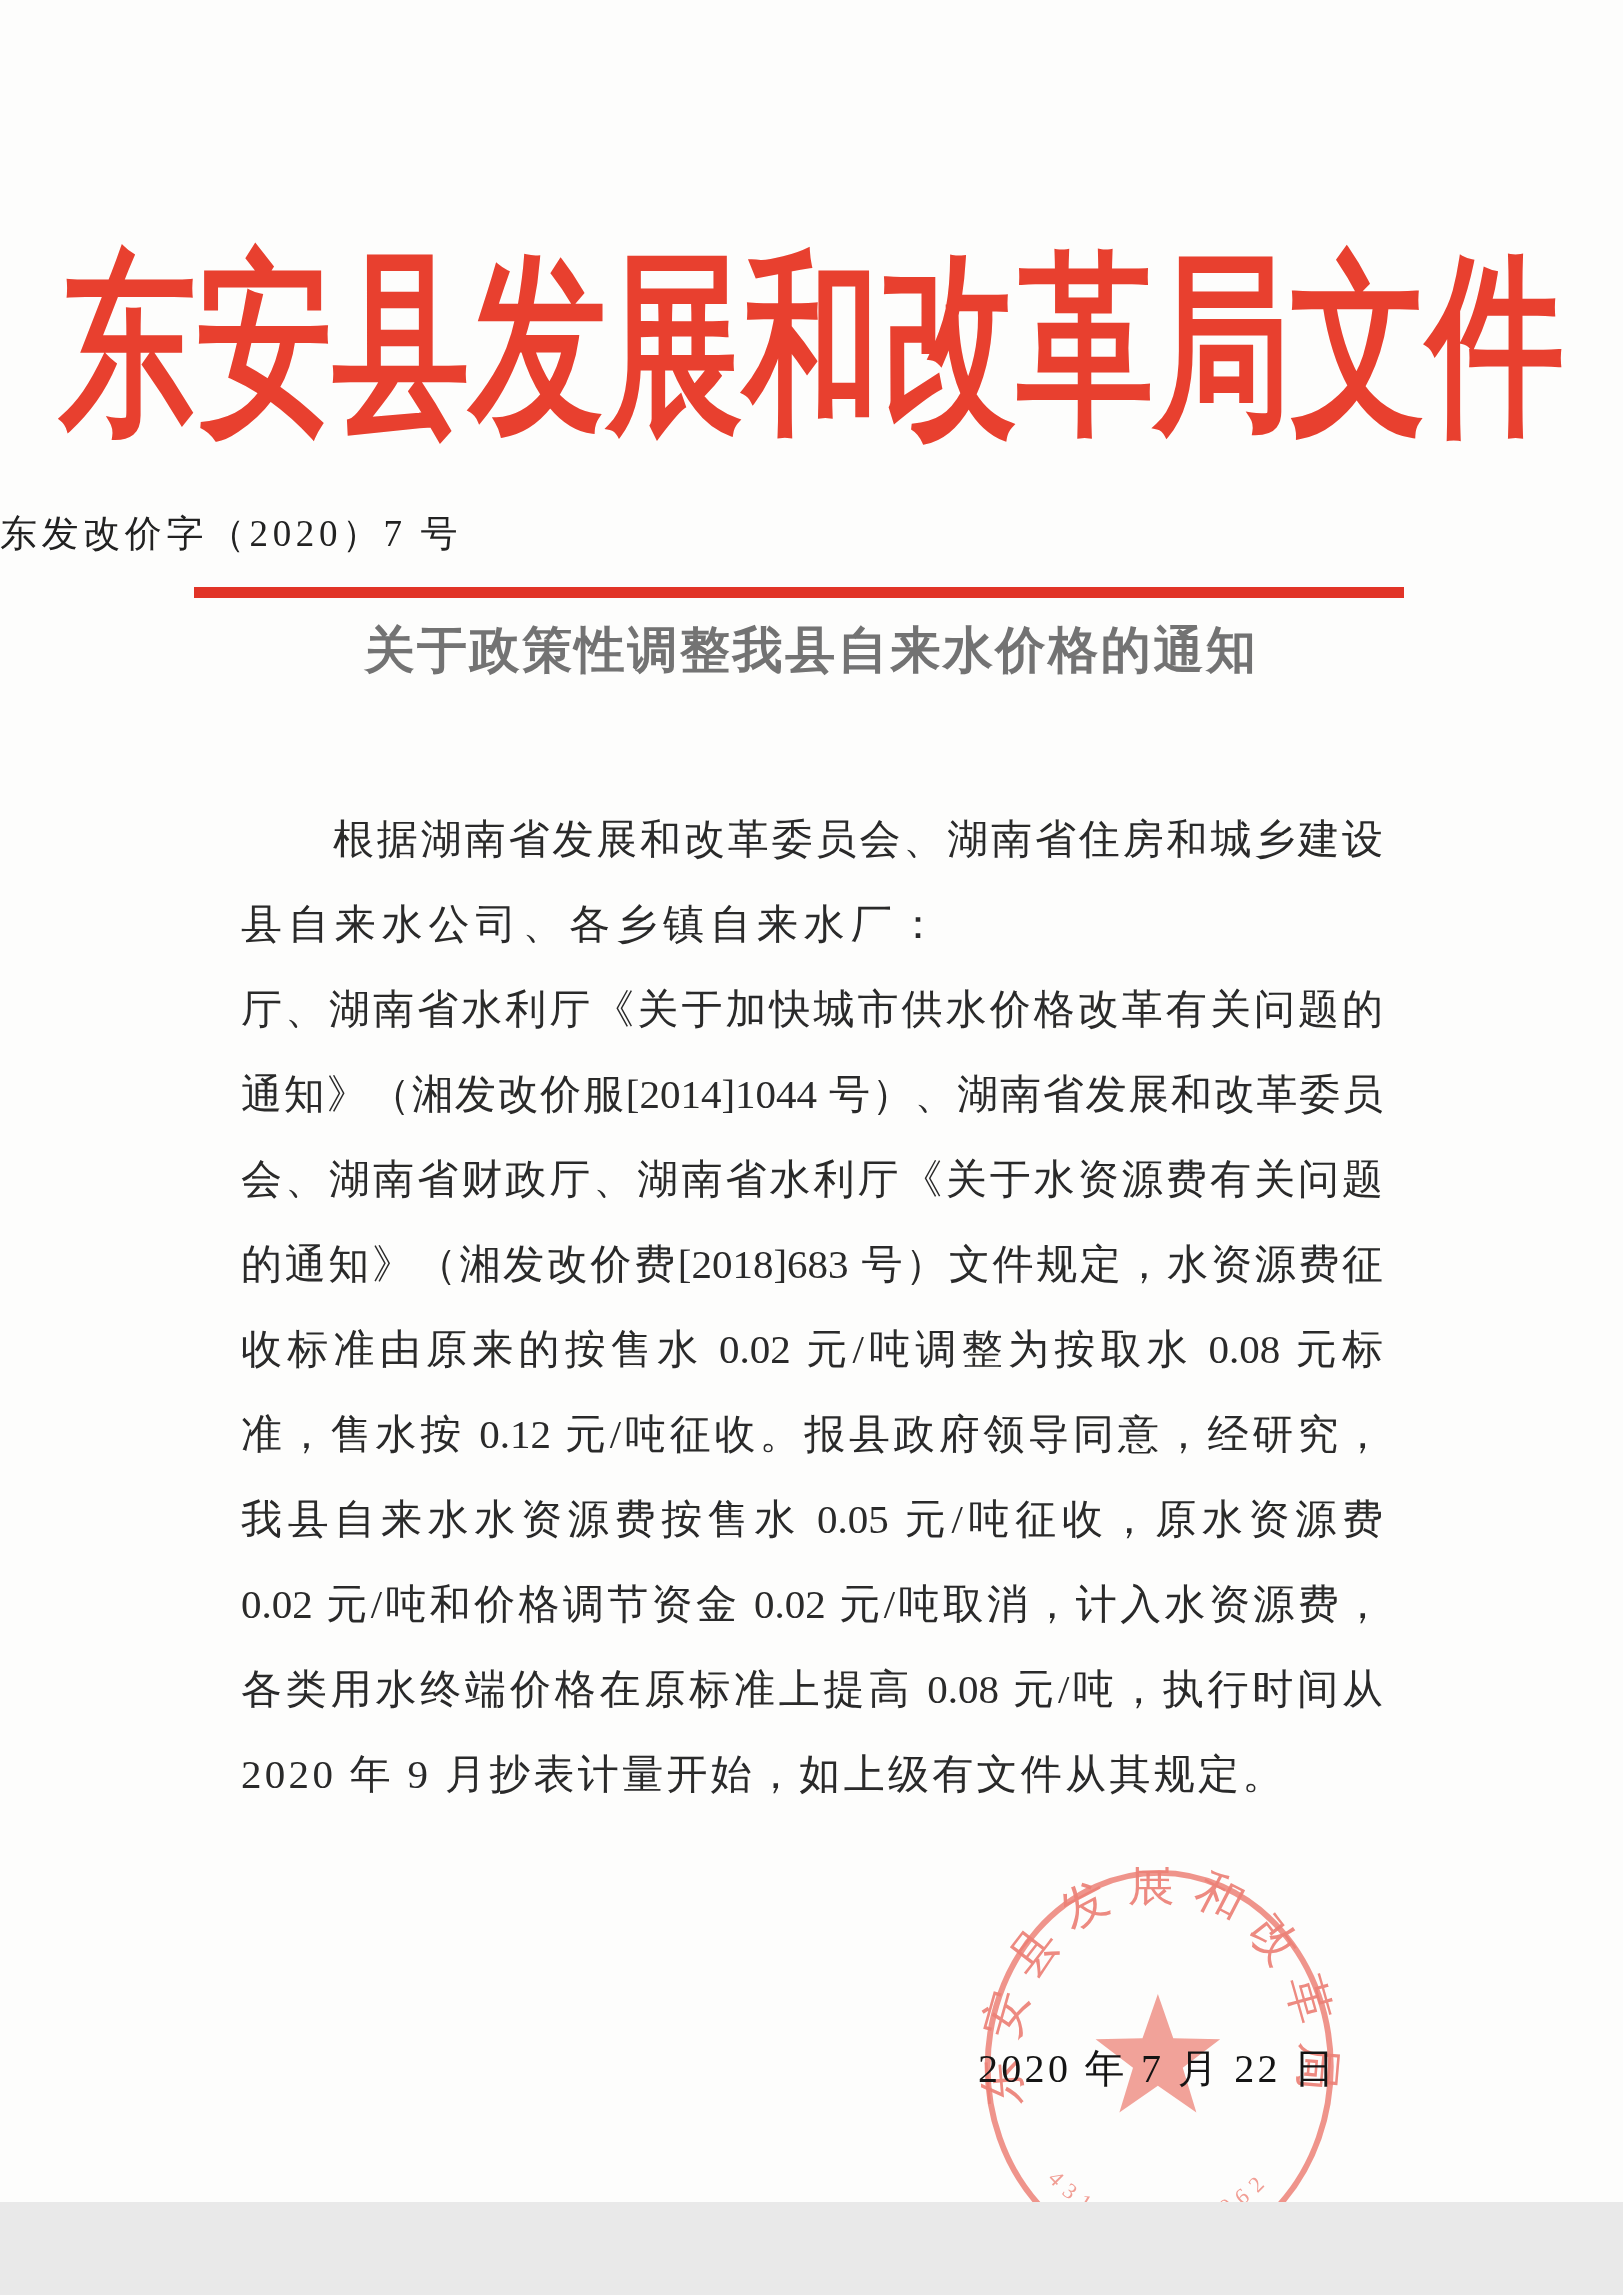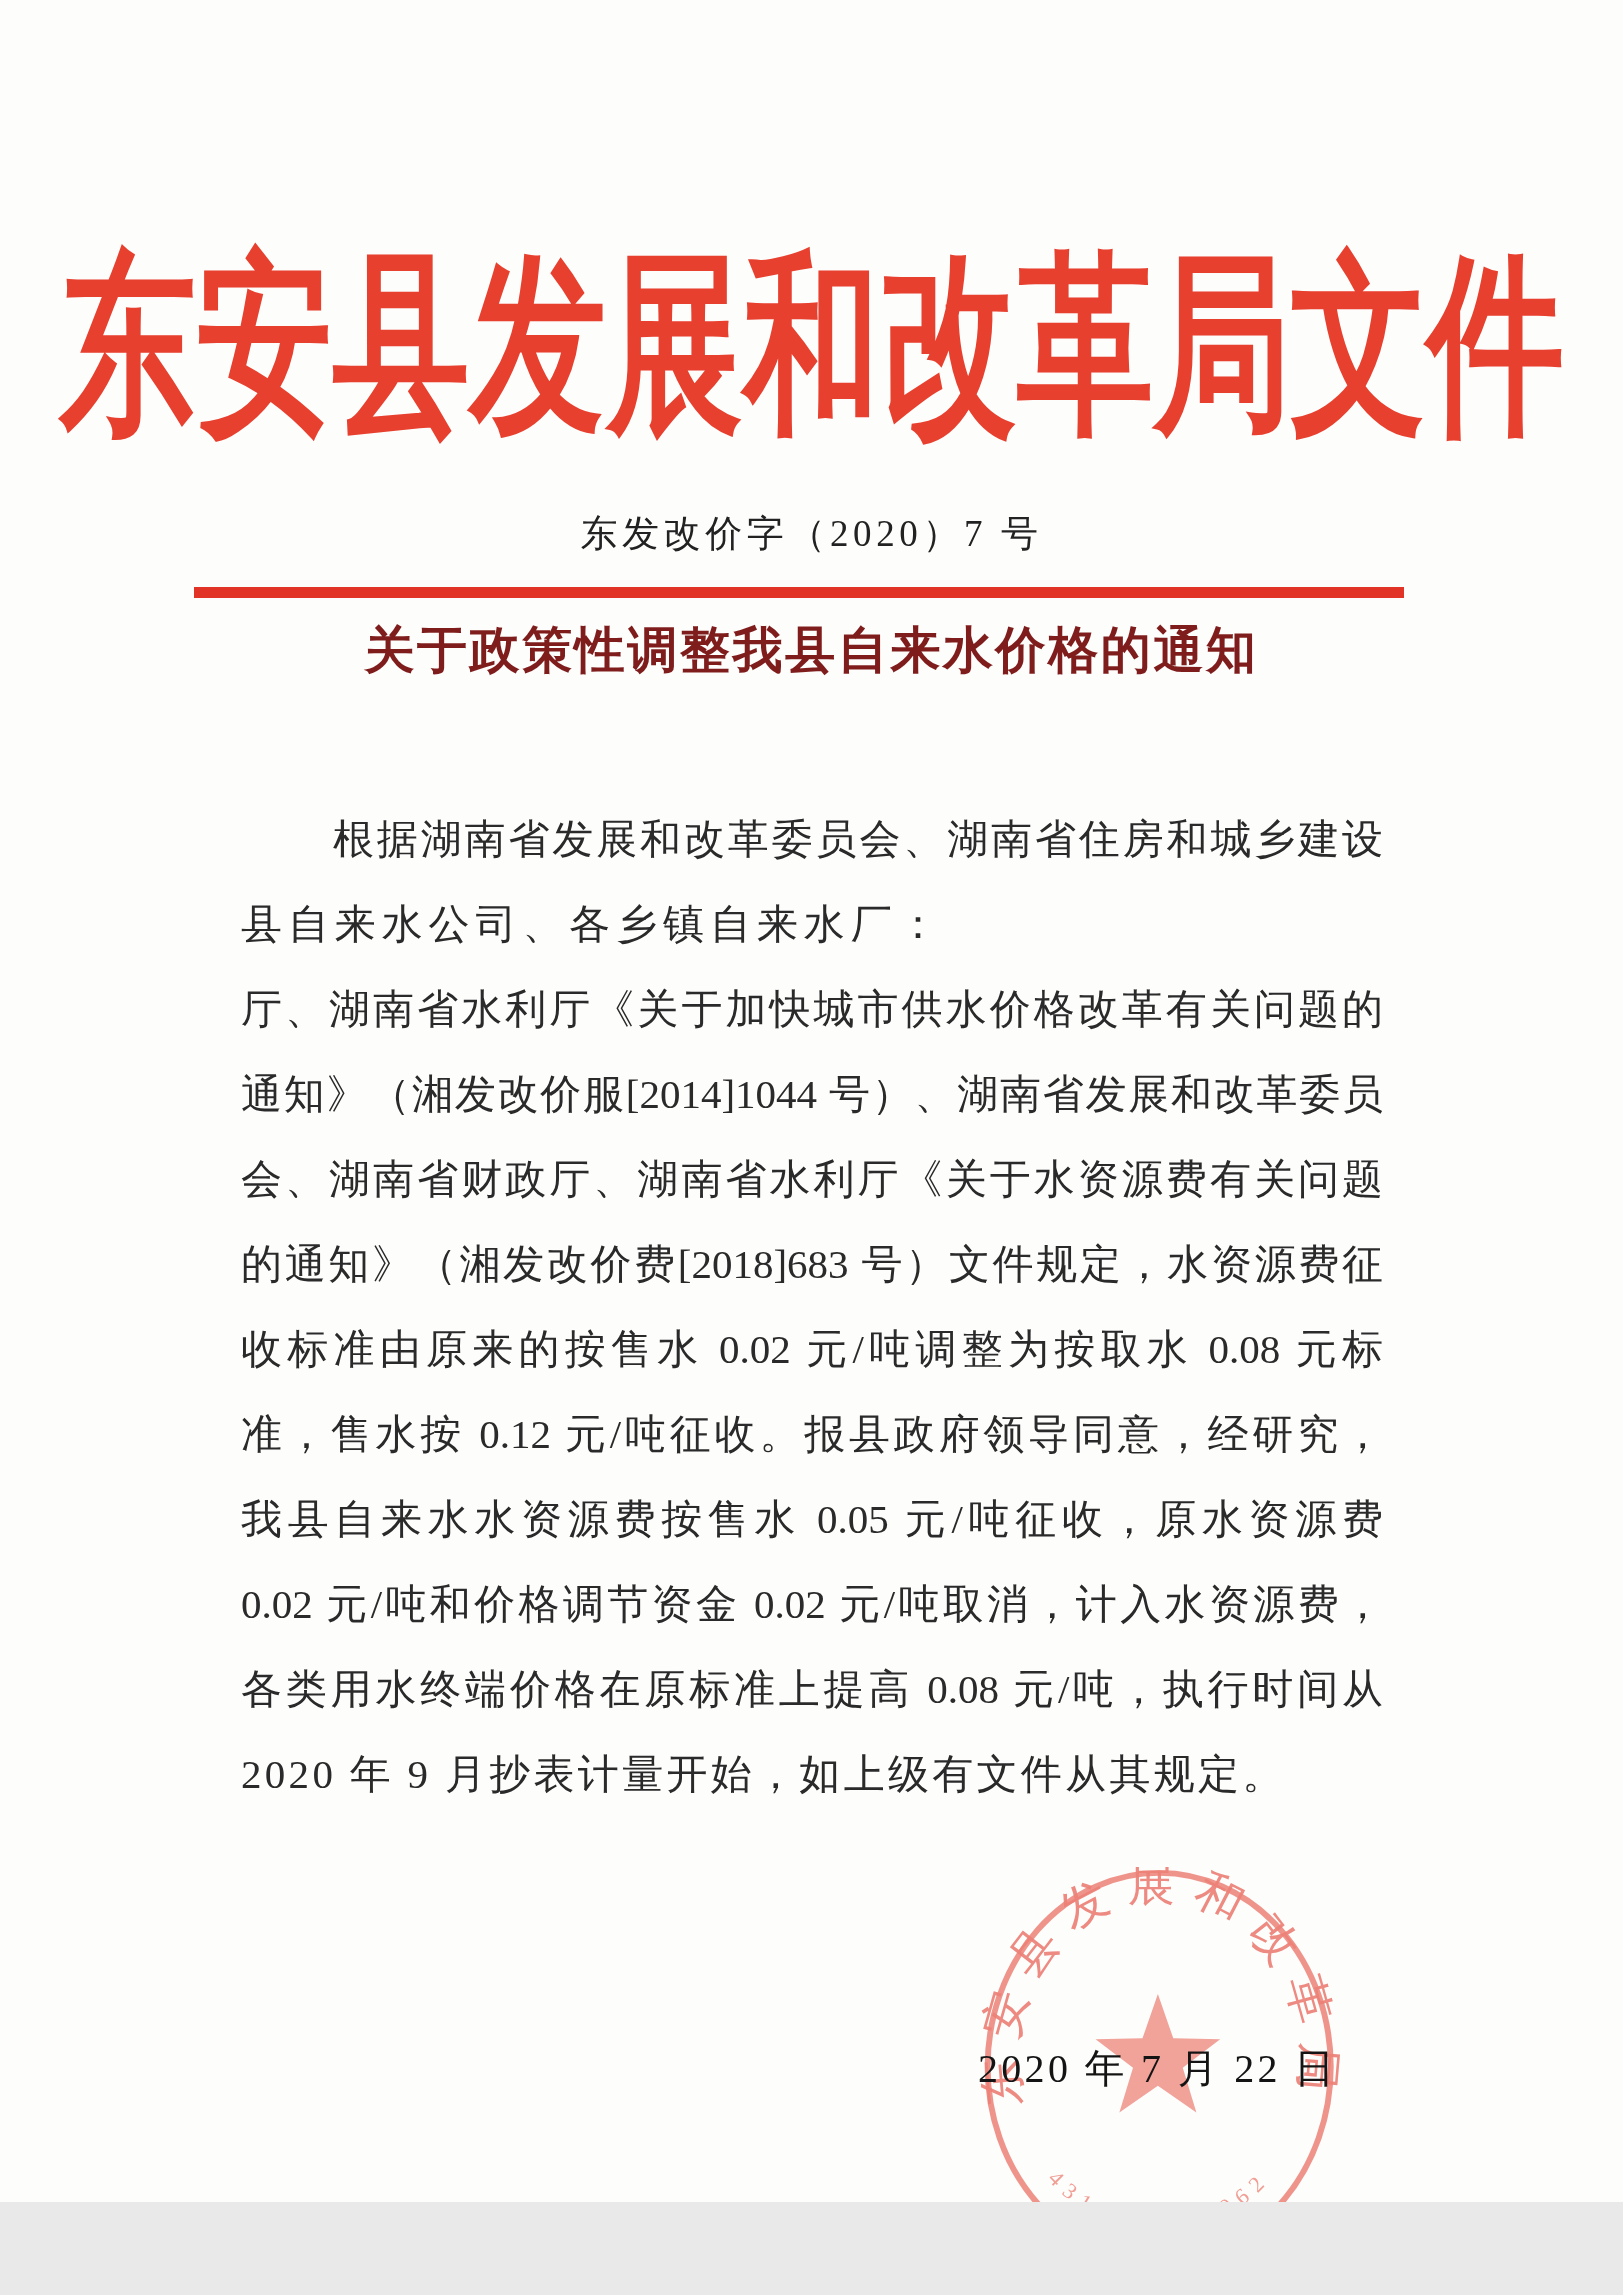--- a/index.html
+++ b/index.html
@@ -20,36 +20,35 @@
     color:#e8402f;
     letter-spacing:0px;
     transform:scale(0.97,1.38);
     transform-origin:center top;
     white-space:nowrap;
     font-family:"Liberation Serif", serif;
   }
   
   .doc-number{
     position:absolute;left:0;right:0;top:509px;
-    text-align:center;
     font-size:37px;color:#222;
     letter-spacing:4.6px;
     font-family:"Liberation Serif", serif;
   }
   
   .red-rule{
     position:absolute;left:194px;top:587px;
     width:1210px;height:11px;
     background:#e13427;
   }
   
   .main-title{
     position:absolute;left:0;right:0;top:617px;
     text-align:center;
-    font-size:50px;font-weight:bold;color:#7f1d1d;
+    font-size:50px;font-weight:bold;color:#737373;
     letter-spacing:2.6px;
     font-family:"Liberation Sans", sans-serif;
   }
   
   .body-block{
     position:absolute;left:241px;top:797px;width:1142px;
     font-size:41px;color:#2a2a2a;
     font-family:"Liberation Serif", serif;
   }
   .line{height:85px;line-height:85px;white-space:nowrap;}

